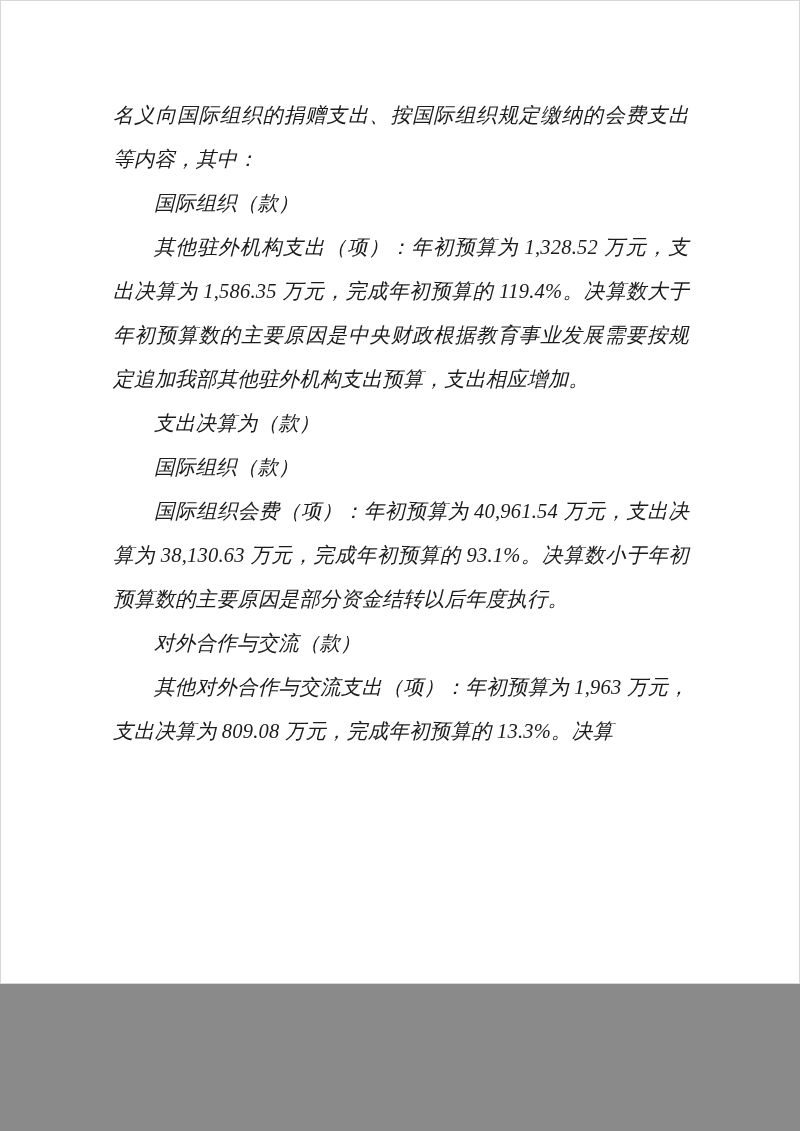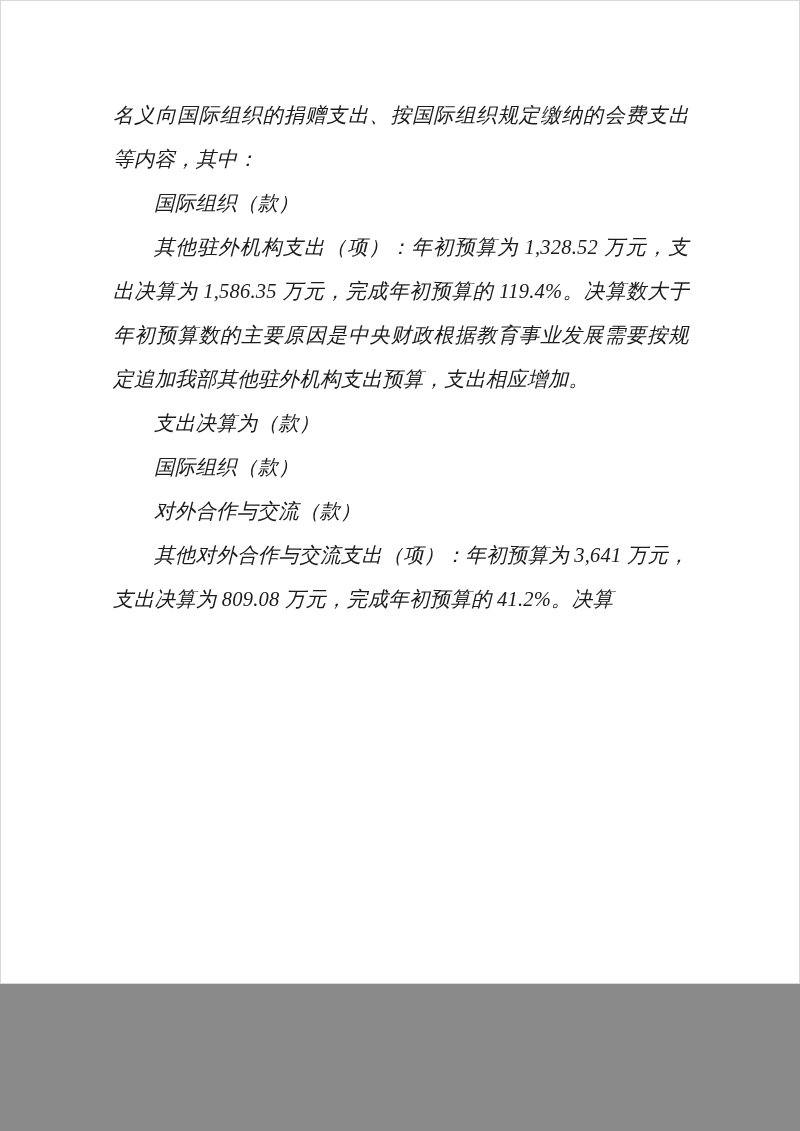--- a/index.html
+++ b/index.html
@@ -53,17 +53,18 @@
 </head>
 <body>
 
 <div class="page">
   <div class="content">
     <p class="para">名义向国际组织的捐赠支出、按国际组织规定缴纳的会费支出等内容，其中：</p>
     <p class="para indent">国际组织（款）</p>
     <p class="para indent">其他驻外机构支出（项）：年初预算为 1,328.52 万元，支出决算为 1,586.35 万元，完成年初预算的 119.4%。决算数大于年初预算数的主要原因是中央财政根据教育事业发展需要按规定追加我部其他驻外机构支出预算，支出相应增加。</p>
     <p class="para indent">支出决算为（款）</p>
     <p class="para indent">国际组织（款）</p>
+    <p class="para indent">国际组织会费（项）：年初预算为 40,961.54 万元，支出决算为 38,130.63 万元，完成年初预算的 93.1%。决算数小于年初预算数的主要原因是部分资金结转以后年度执行。</p>
     <p class="para indent">对外合作与交流（款）</p>
-    <p class="para indent">其他对外合作与交流支出（项）：年初预算为 3,641 万元，支出决算为 809.08 万元，完成年初预算的 41.2%。决算</p>
+    <p class="para indent">其他对外合作与交流支出（项）：年初预算为 1,963 万元，支出决算为 809.08 万元，完成年初预算的 13.3%。决算</p>
   </div>
   <div class="page-number">34</div>
 </div>
 
 </body></html>

